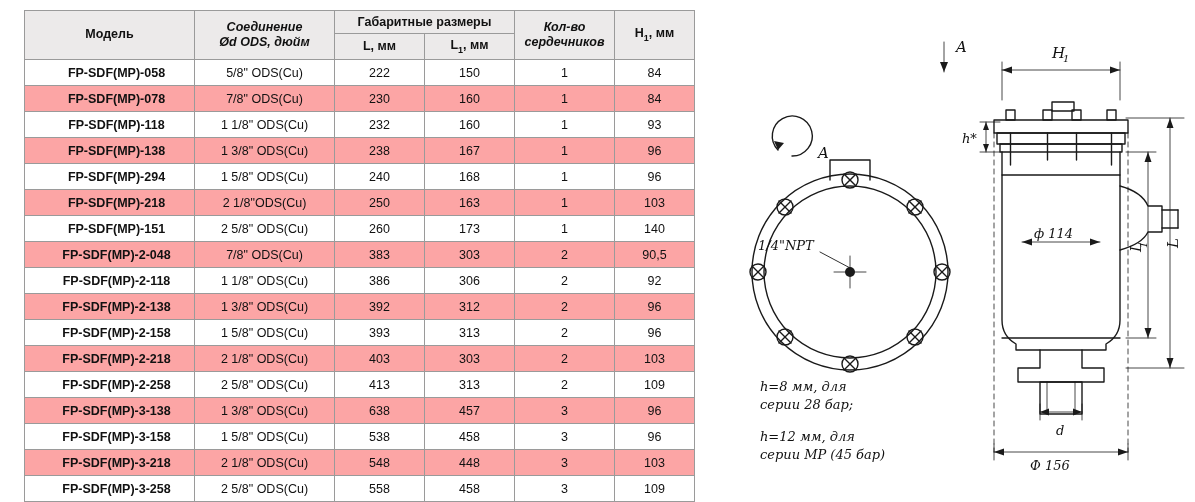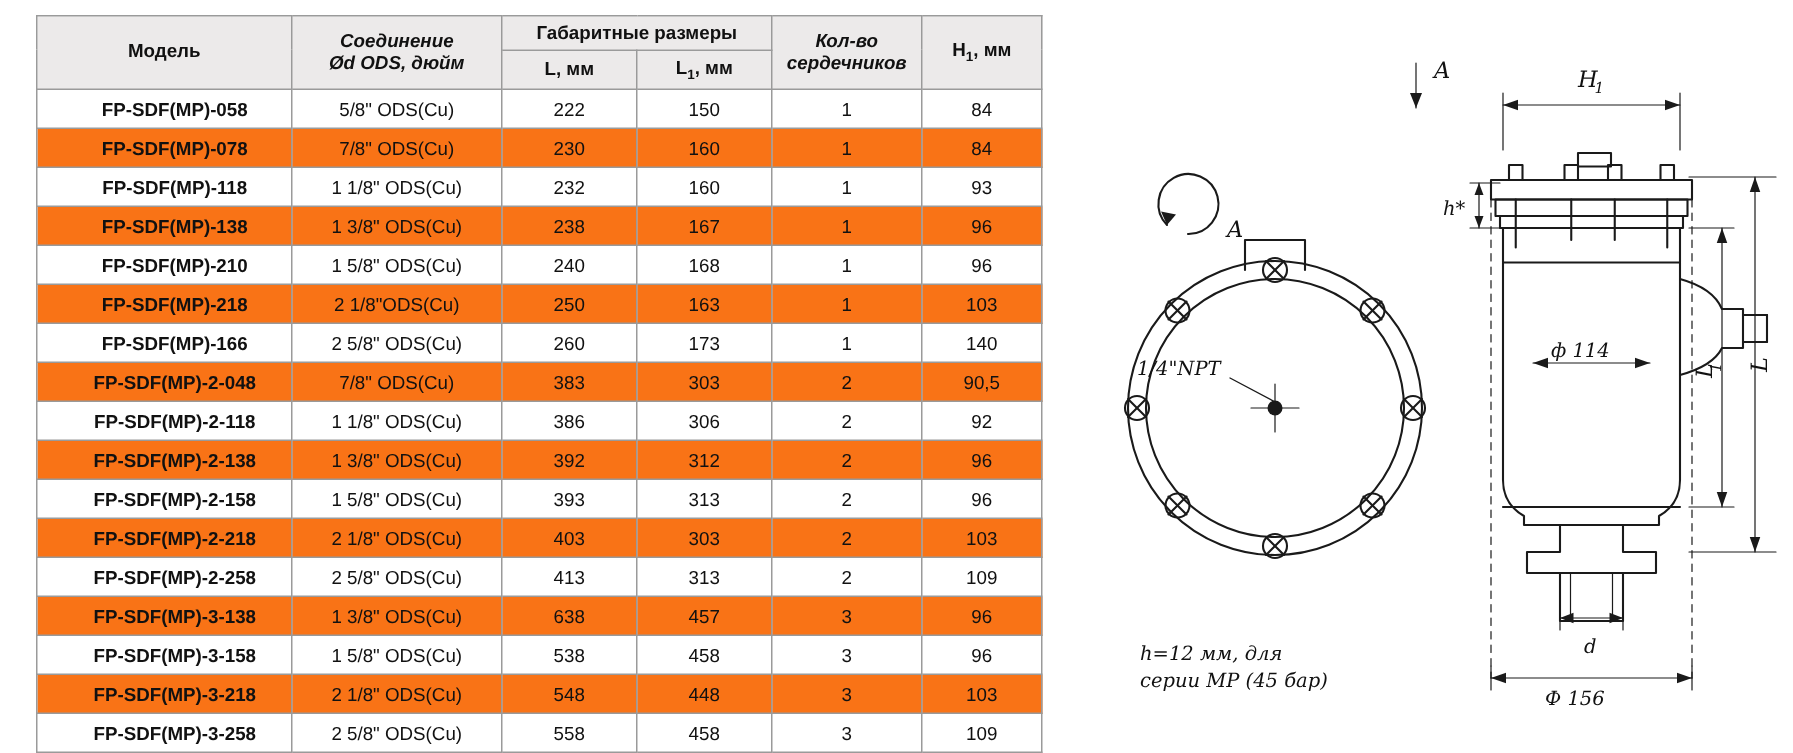--- a/index.html
+++ b/index.html
@@ -44,21 +44,21 @@
     background: #eceaea;
     font-weight: bold;
     line-height: 1.25;
     padding: 4px 2px;
   }
   table.spec tbody td {
     height: 25px;
     background: #ffffff;
   }
   table.spec tbody tr.alt td {
-    background: #f97316;
+    background: #fca5a5;
   }
   td.model {
     text-align: left;
     padding-left: 14px !important;
     font-weight: bold;
     font-size: 12.5px;
     margin-left: 43px;
   }
   .sub {
     font-size: 9px;
@@ -162,37 +162,37 @@
           </tr>
           <tr class="alt">
             <td class="model">FP-SDF(MP)-138</td>
             <td>1 3/8" ODS(Cu)</td>
             <td>238</td>
             <td>167</td>
             <td>1</td>
             <td>96</td>
           </tr>
           <tr>
-            <td class="model">FP-SDF(MP)-210</td>
+            <td class="model">FP-SDF(MP)-294</td>
             <td>1 5/8" ODS(Cu)</td>
             <td>240</td>
             <td>168</td>
             <td>1</td>
             <td>96</td>
           </tr>
           <tr class="alt">
             <td class="model">FP-SDF(MP)-218</td>
             <td>2 1/8"ODS(Cu)</td>
             <td>250</td>
             <td>163</td>
             <td>1</td>
             <td>103</td>
           </tr>
           <tr>
-            <td class="model">FP-SDF(MP)-166</td>
+            <td class="model">FP-SDF(MP)-151</td>
             <td>2 5/8" ODS(Cu)</td>
             <td>260</td>
             <td>173</td>
             <td>1</td>
             <td>140</td>
           </tr>
           <tr class="alt">
             <td class="model">FP-SDF(MP)-2-048</td>
             <td>7/8" ODS(Cu)</td>
             <td>383</td>
@@ -416,17 +416,19 @@
         <text x="478" y="248" font-size="15" transform="rotate(-90 478 248)">L</text>
         <text x="441" y="252" font-size="15" transform="rotate(-90 441 252)">L</text>
         <text x="447" y="248" font-size="10" transform="rotate(-90 447 248)">1</text>
         <text x="58" y="250" font-size="13">1/4"NPT</text>
         <text x="334" y="238" font-size="13">ф 114</text>
         <text x="330" y="470" font-size="13">Ф 156</text>
         <text x="356" y="435" font-size="13">d</text>
       </g>
     </svg>
 
+    <div class="note note1">h=8 мм, для
+серии 28 бар;</div>
     <div class="note note2">h=12 мм, для
 серии МР (45 бар)</div>
   </div>
 
 </div>
 
 </body></html>

